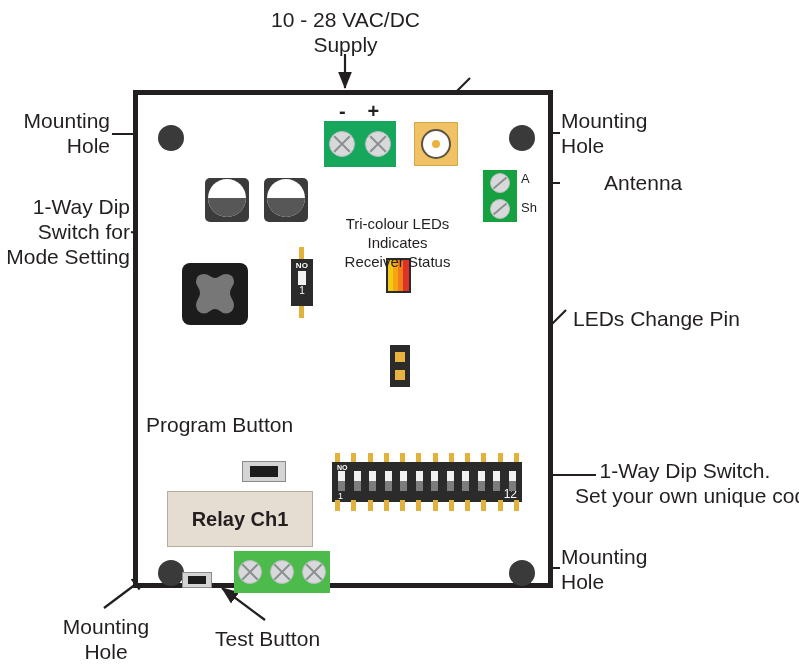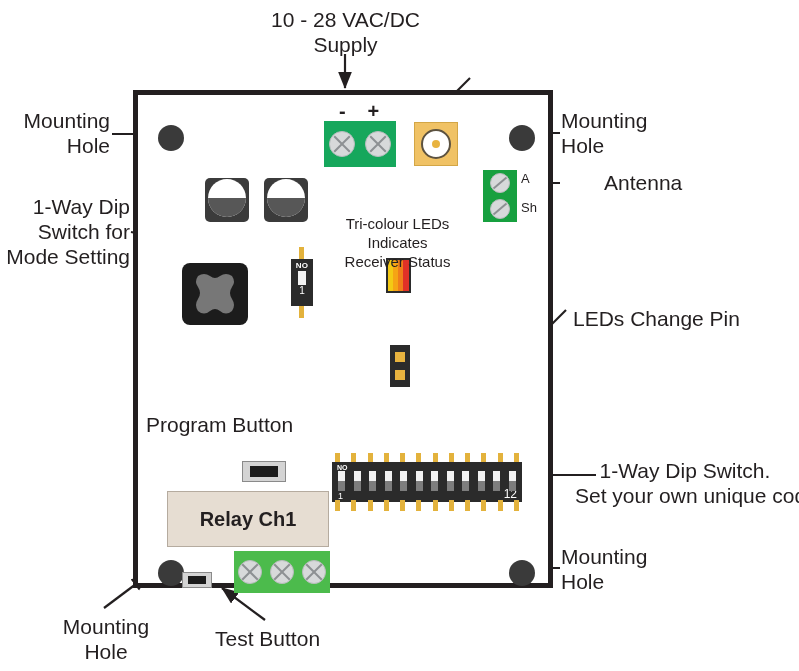--- a/index.html
+++ b/index.html
@@ -434,21 +434,21 @@
 
     <div class="codepin" style="left:252px; top:250px; width:20px; height:42px;">
       <i></i>
       <i></i>
     </div>
 
     <div class="progbtn" style="left:104px; top:366px; width:44px; height:21px;">
       <i></i>
     </div>
 
-    <div class="relay" style="left:29px; top:396px; width:162px; height:56px;">Relay  Ch1</div>
+    <div class="relay" style="left:29px; top:396px; width:146px; height:56px;">Relay  Ch1</div>
 
     <div class="dip12-wrap" style="left:194px; top:358px; width:190px; height:58px;">
       <div class="dip12-pins" style="top:0;">
         <i></i>
           <i></i>
           <i></i>
           <i></i>
           <i></i>
           <i></i>
           <i></i>

